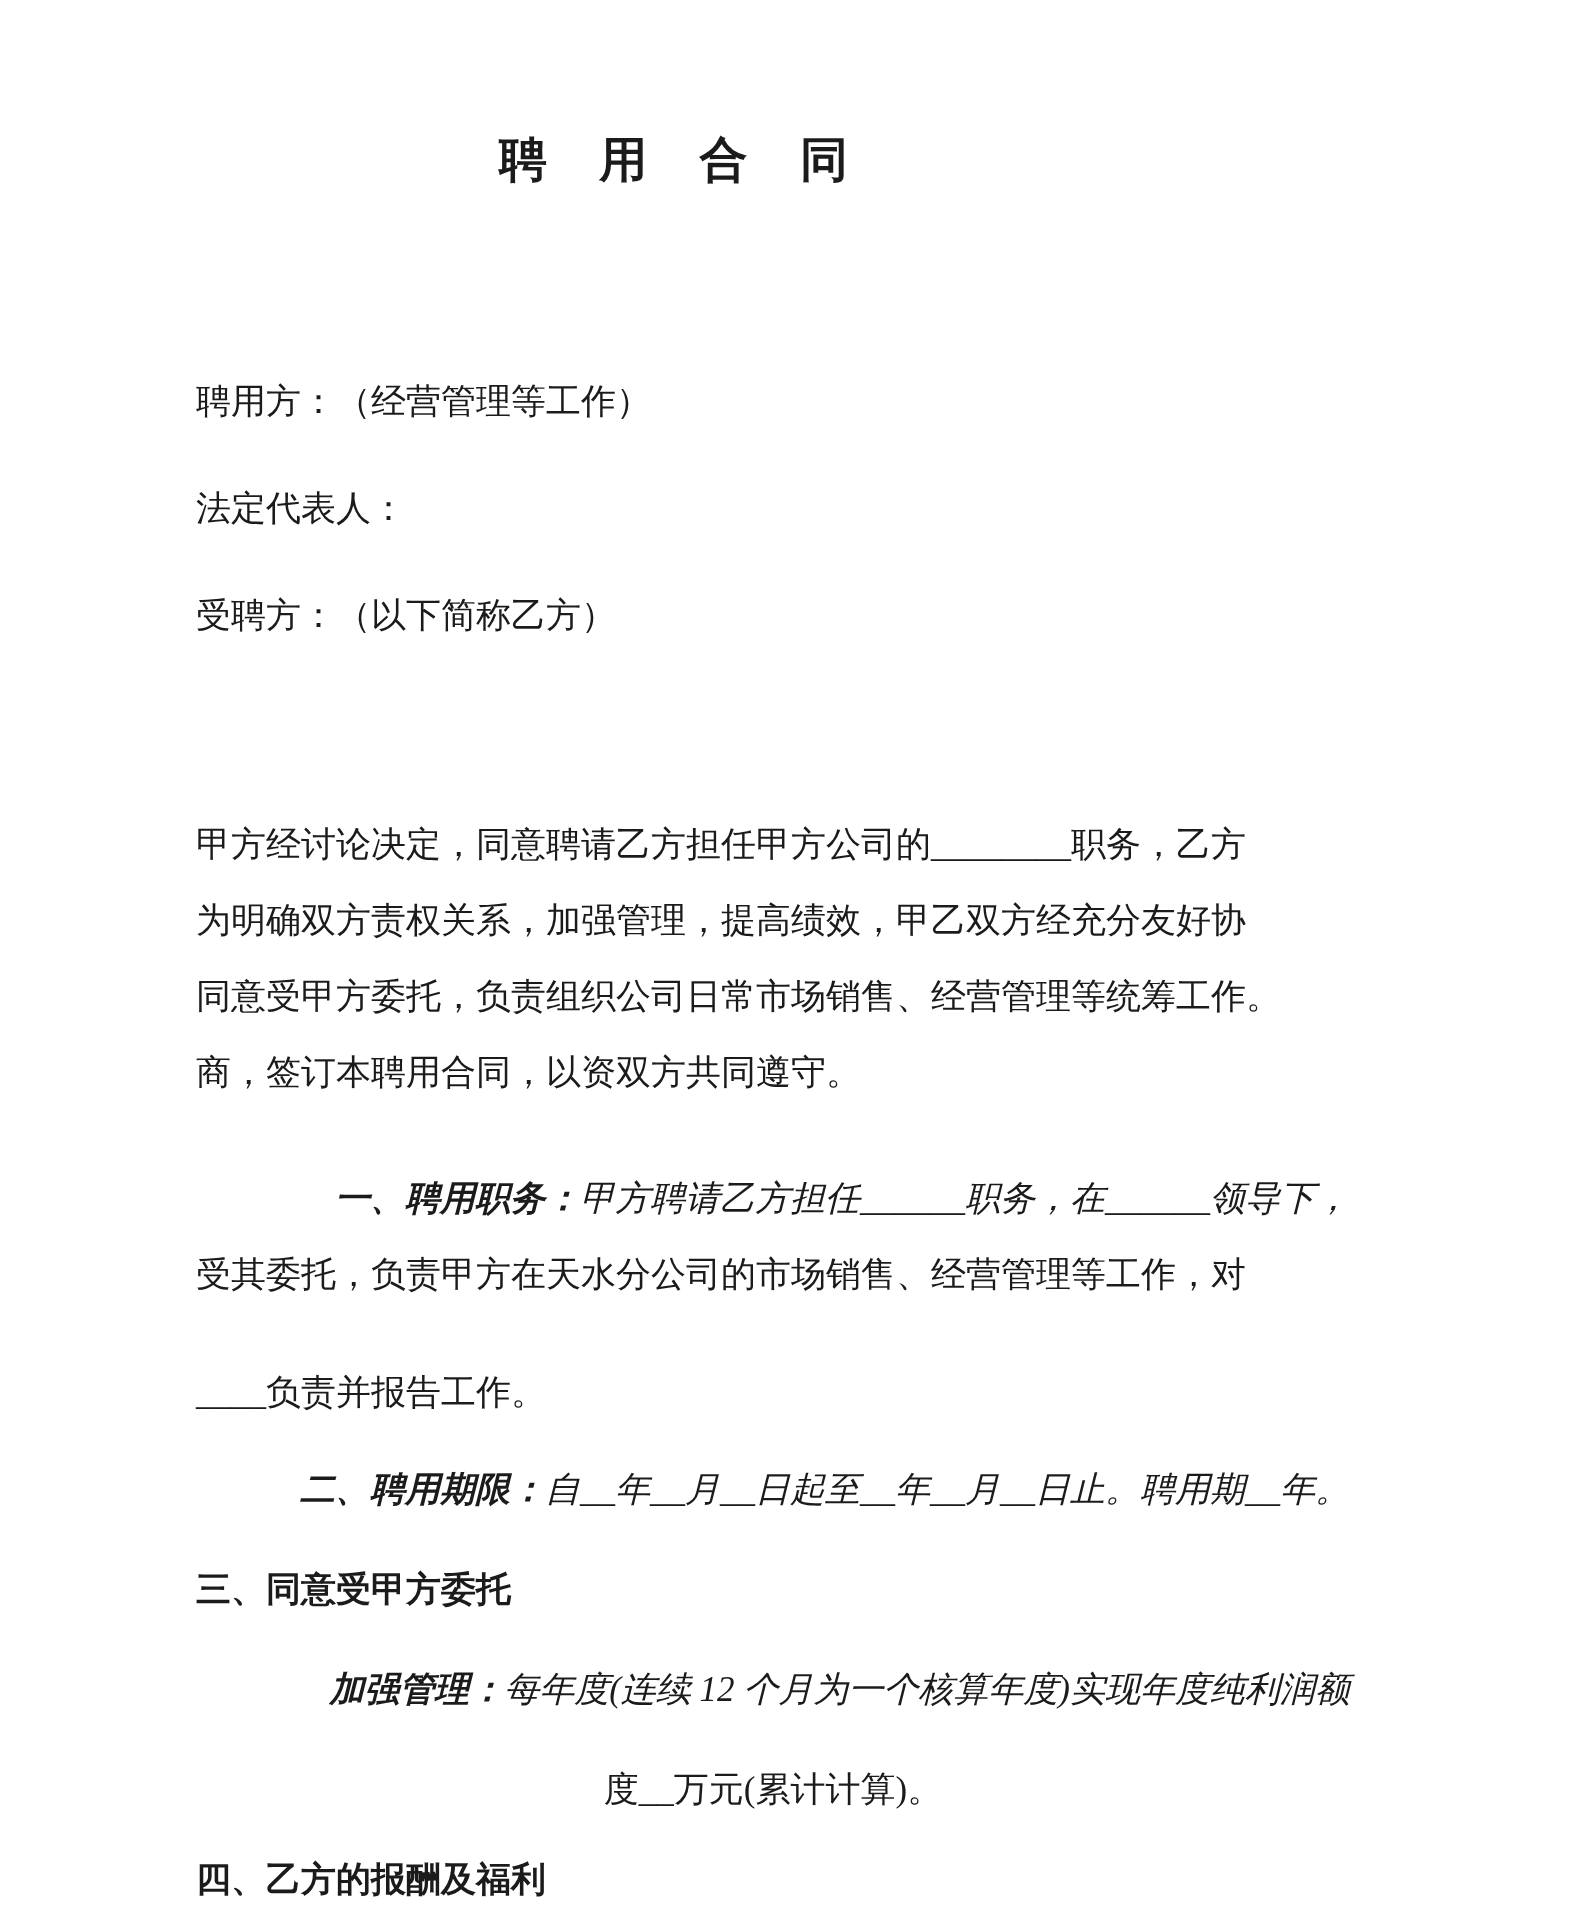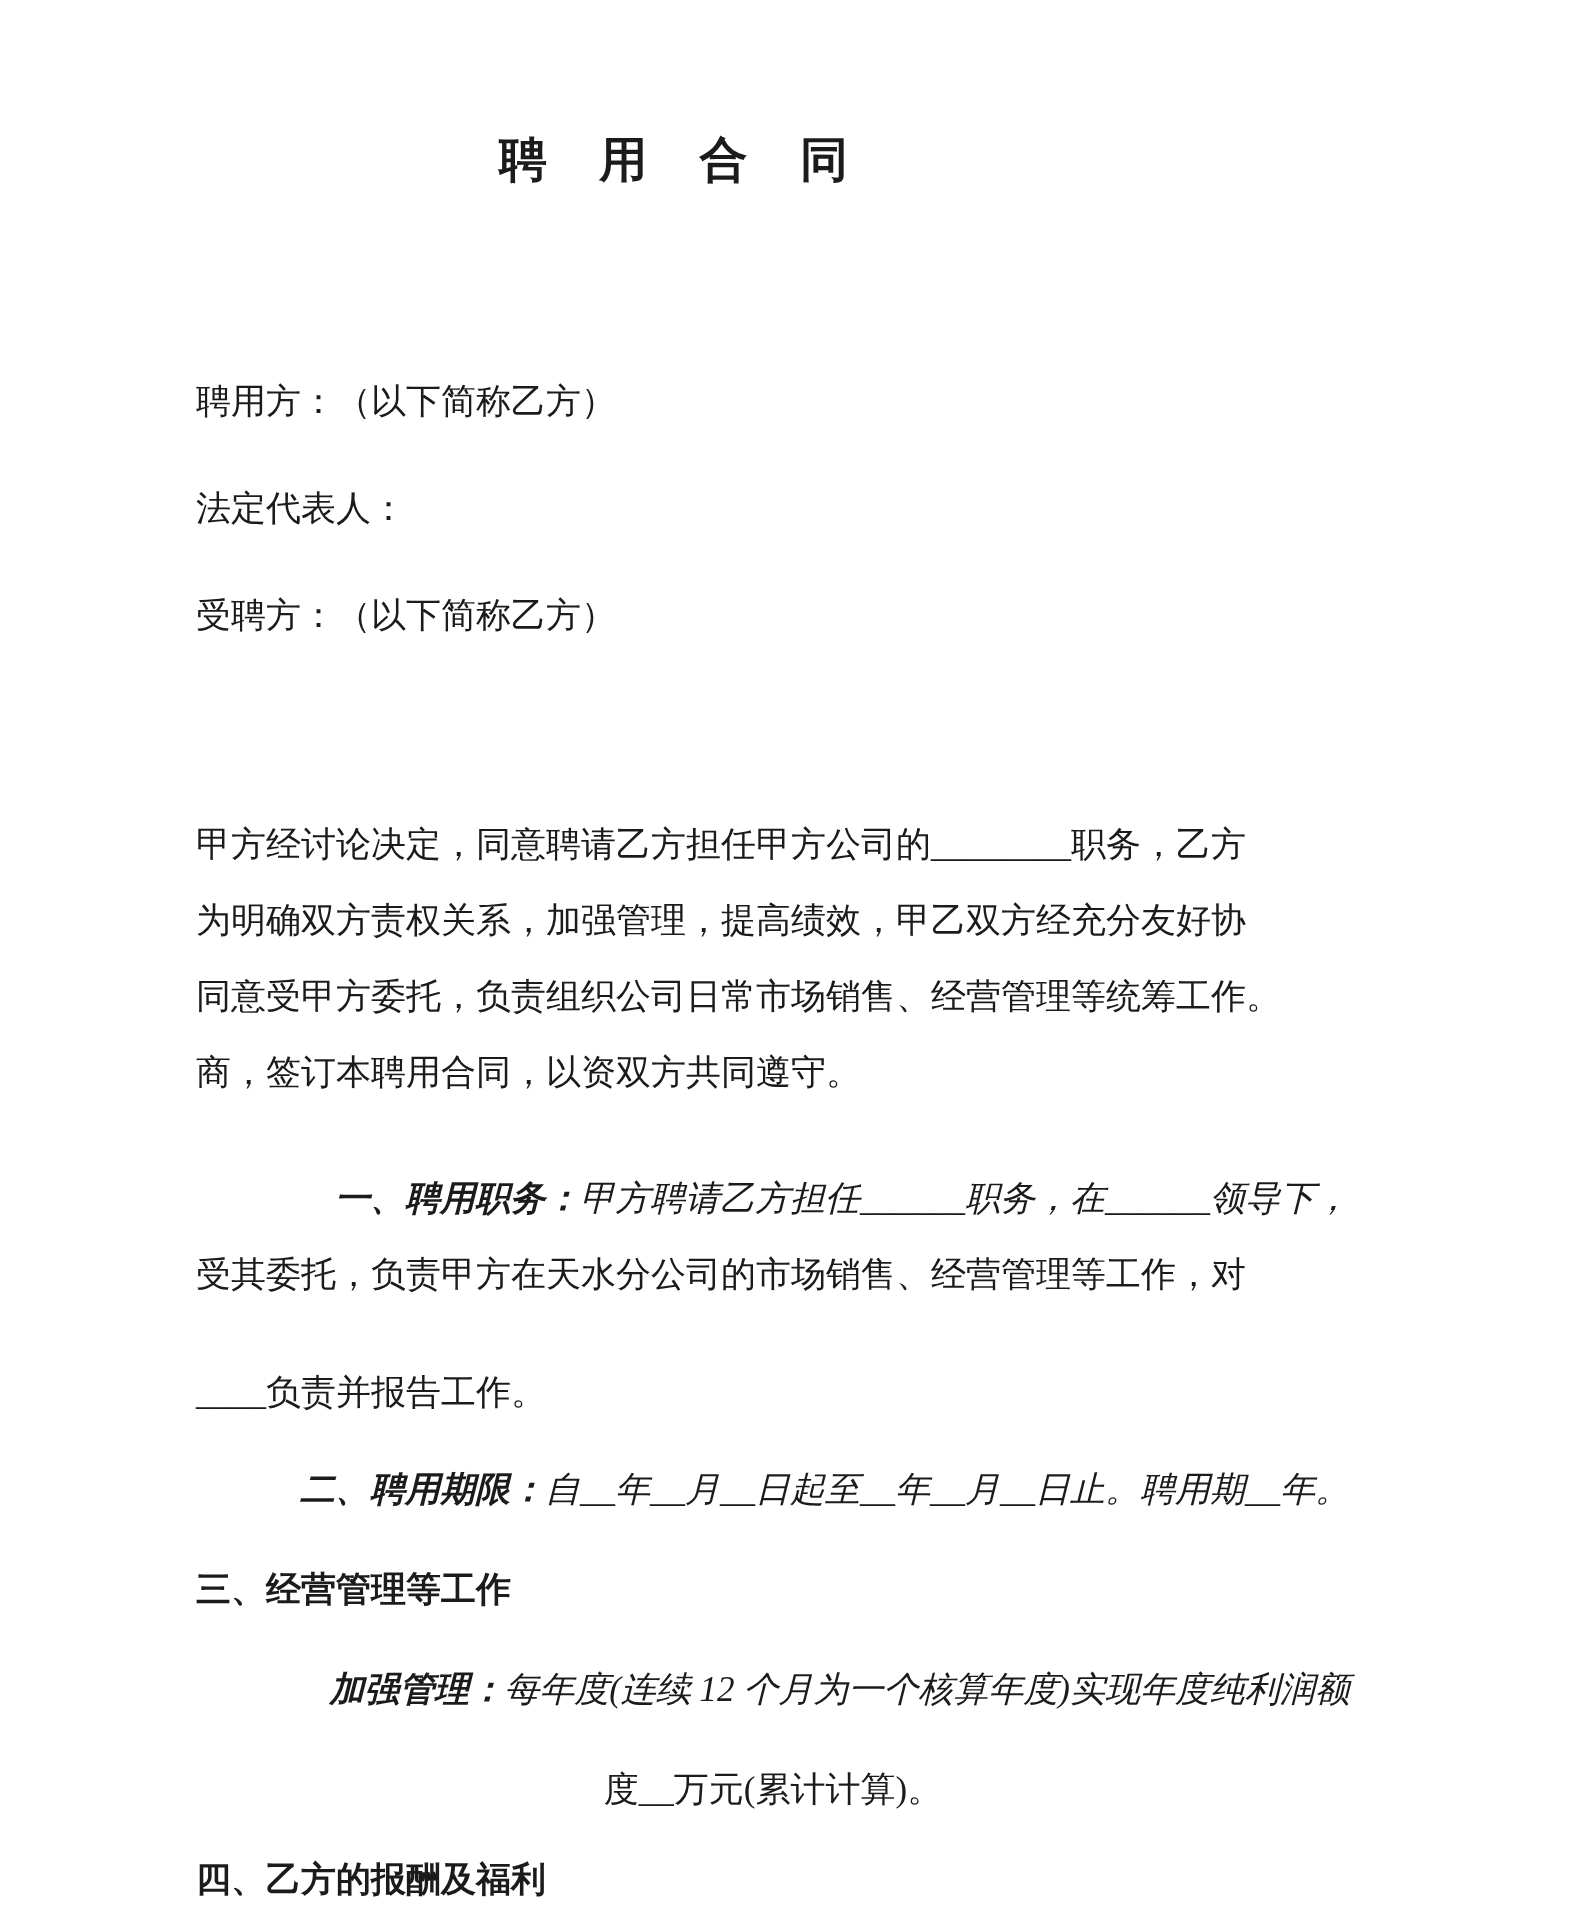--- a/index.html
+++ b/index.html
@@ -64,21 +64,21 @@
 </style>
 </head>
 <body>
 
 <div class="page">
   <div class="doc-title">聘 用 合 同</div>
 
   <div class="content">
 
     <div class="parties">
-      <div class="line party-line">聘用方：（以下简称乙方）</div>
+      <div class="line party-line">聘用方：（经营管理等工作）</div>
       <div class="line party-line">法定代表人：</div>
       <div class="line party-line">受聘方：（以下简称乙方）</div>
     </div>
 
     <div class="intro">
       <div class="line">甲方经讨论决定，同意聘请乙方担任甲方公司的________职务，乙方</div>
       <div class="line">为明确双方责权关系，加强管理，提高绩效，甲乙双方经充分友好协</div>
       <div class="line">同意受甲方委托，负责组织公司日常市场销售、经营管理等统筹工作。</div>
       <div class="line">商，签订本聘用合同，以资双方共同遵守。</div>
     </div>
@@ -89,21 +89,21 @@
       </div>
       <div class="line">受其委托，负责甲方在天水分公司的市场销售、经营管理等工作，对</div>
     </div>
 
     <div class="line sec1-line3">____负责并报告工作。</div>
 
     <div class="wrapline sec2">
       <span class="bold">二、聘用期限：</span><span>自__年__月__日起至__年__月__日止。聘用期__年。</span>
     </div>
 
-    <div class="line bold sec3-heading">三、经营管理等工作</div>
+    <div class="line bold sec3-heading">三、同意受甲方委托</div>
 
     <div class="wrapline goal-line1">
       <span class="bold">加强管理：</span><span>每年度(连续 12 个月为一个核算年度)实现年度纯利润额</span>
     </div>
     <div class="line goal-line2">度__万元(累计计算)。</div>
 
     <div class="line bold sec4-heading">四、乙方的报酬及福利</div>
 
   </div>
 </div>

